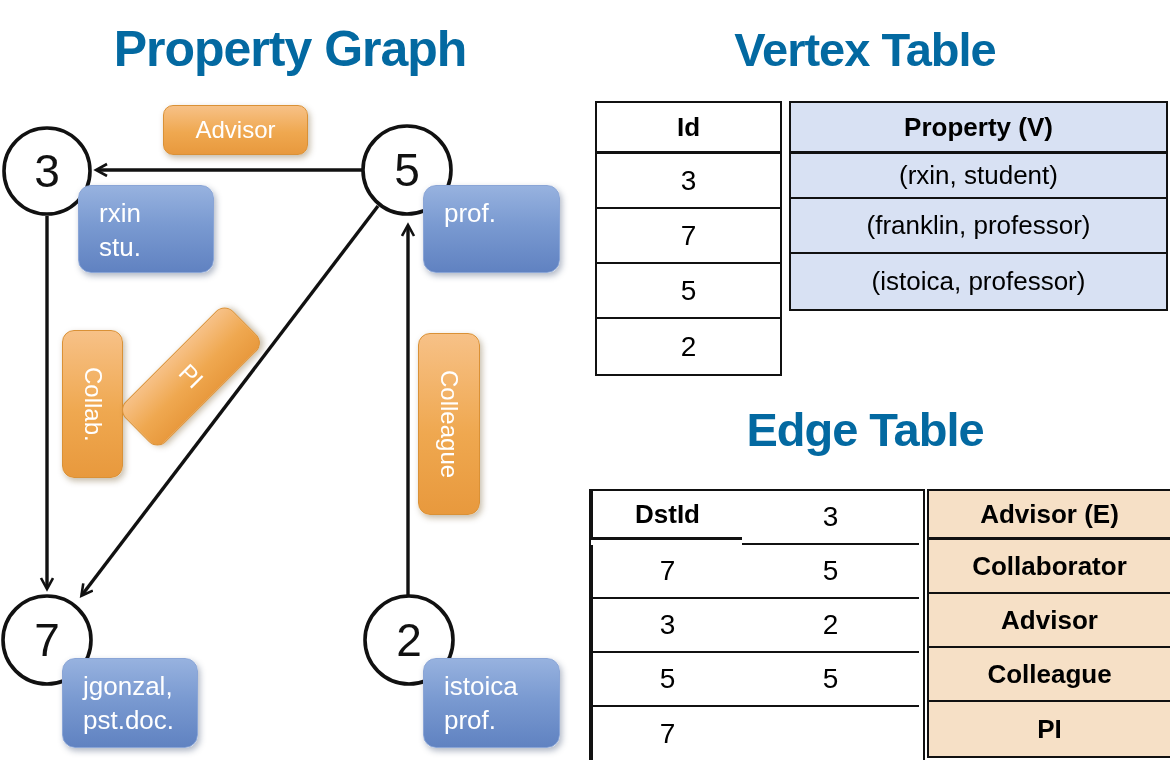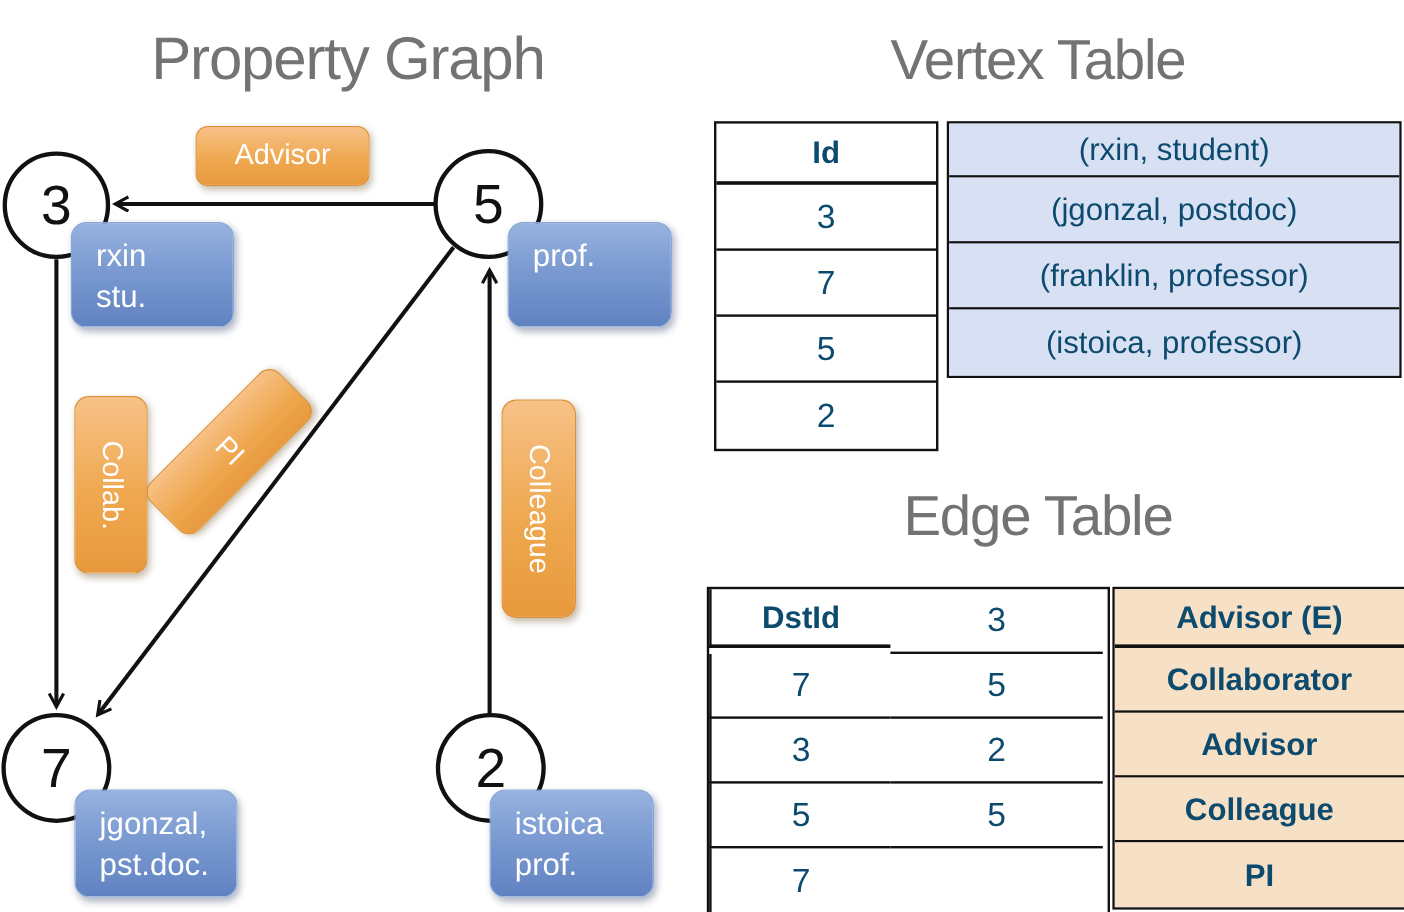--- a/index.html
+++ b/index.html
@@ -1,18 +1,18 @@
 <!DOCTYPE html>
 <html><head>
 <meta charset="utf-8">
 <style>
   html,body{margin:0;padding:0;background:#fff;}
   .canvas{position:relative;width:1170px;height:760px;background:#fff;overflow:hidden;
           font-family:"Liberation Sans", sans-serif;}
-  .title{position:absolute;text-align:center;color:#737373;font-weight:400;
+  .title{position:absolute;text-align:center;color:#0369a1;font-weight:700;
          font-size:47px;letter-spacing:-1px;white-space:nowrap;}
   #pg-title{left:35px;top:20px;width:510px;font-size:50px;}
   #vt-title{left:655px;top:22px;width:420px;}
   #et-title{left:655px;top:402px;width:420px;}
 
   
   svg.layer{position:absolute;left:0;top:0;}
   .node-num{position:absolute;width:80px;height:80px;display:flex;align-items:center;
             justify-content:center;font-size:46px;font-weight:300;color:#111;}
   .olabel{position:absolute;display:flex;align-items:center;justify-content:center;
@@ -22,21 +22,21 @@
   .olabel.vert{border-radius:12px;}
   .vtext{writing-mode:vertical-rl;}
   .blabel{position:absolute;color:#fff;font-size:26px;line-height:34px;
           border-radius:13px;padding:10px 8px 8px 20px;box-sizing:border-box;
           background:linear-gradient(180deg,#97b2df 0%,#7a9ad1 45%,#6082c1 100%);
           border:1px solid #8aa5d6;box-shadow:2px 3px 6px rgba(30,50,90,.35);}
 
   
   .tcol{position:absolute;border:2px solid #111;background:#fff;}
   .cell{display:flex;align-items:center;justify-content:center;box-sizing:border-box;
-        font-size:26px;color:#0c4a6e;border-bottom:2px solid #111;white-space:nowrap;}
+        font-size:26px;color:#000000;border-bottom:2px solid #111;white-space:nowrap;}
   .cell:last-child{border-bottom:none;}
   .cell.head{font-weight:bold;font-size:26px;border-bottom:3px solid #111;}
   .cell.num{font-size:28px;}
   .bluefill{background:#d8e1f3;}
   .tanfill{background:#f6e0c6;font-weight:bold;}
   .twocol{position:absolute;border:2px solid #111;display:grid;background:#fff;}
   .twocol .cell.c2{border-left:2px solid #111;}
 </style>
 </head>
 <body>
@@ -72,49 +72,49 @@
   <div class="olabel vert" style="left:62px;top:330px;width:59px;height:146px">
     <span class="vtext">Collab.</span>
   </div>
   <div class="olabel vert" style="left:115px;top:348px;width:150px;height:55px;transform:rotate(-45deg)">
     <span class="vtext">PI</span>
   </div>
   <div class="olabel vert" style="left:418px;top:333px;width:60px;height:180px">
     <span class="vtext">Colleague</span>
   </div>
 
-  <div class="blabel" style="left:59px;top:185px;width:136px;height:88px">
+  <div class="blabel" style="left:78px;top:185px;width:136px;height:88px">
     <div>rxin</div>
     <div>stu.</div>
   </div>
   <div class="blabel" style="left:423px;top:185px;width:137px;height:88px">
     <div>prof.</div>
   </div>
   <div class="blabel" style="left:62px;top:658px;width:136px;height:90px">
     <div>jgonzal,</div>
     <div>pst.doc.</div>
   </div>
-  <div class="blabel" style="left:408px;top:658px;width:137px;height:90px">
+  <div class="blabel" style="left:423px;top:658px;width:137px;height:90px">
     <div>istoica</div>
     <div>prof.</div>
   </div>
 
   <div class="title" id="vt-title">Vertex Table</div>
 
   <div class="tcol" style="left:595px;top:101px;width:183px">
     <div class="cell head" style="height:51px">Id</div>
     <div class="cell num" style="height:55px">3</div>
     <div class="cell num" style="height:55px">7</div>
     <div class="cell num" style="height:55px">5</div>
     <div class="cell num" style="height:55px">2</div>
   </div>
 
   <div class="tcol" style="left:789px;top:101px;width:375px">
+    <div class="cell head bluefill" style="height:51px">Property (V)</div>
     <div class="cell bluefill" style="height:45px">(rxin, student)</div>
-    <div class="cell bluefill" style="height:55px">(jgonzal, postdoc)</div>
     <div class="cell bluefill" style="height:55px">(franklin, professor)</div>
     <div class="cell bluefill" style="height:55px">(istoica, professor)</div>
   </div>
 
   <div class="title" id="et-title">Edge Table</div>
 
   <div class="twocol" style="left:589px;top:489px;width:332px;grid-template-columns:151px 177px">
     <div class="cell head c2" style="height:49px">DstId</div>
     <div class="cell num" style="height:54px">3</div>
     <div class="cell num c2" style="height:54px">7</div>

